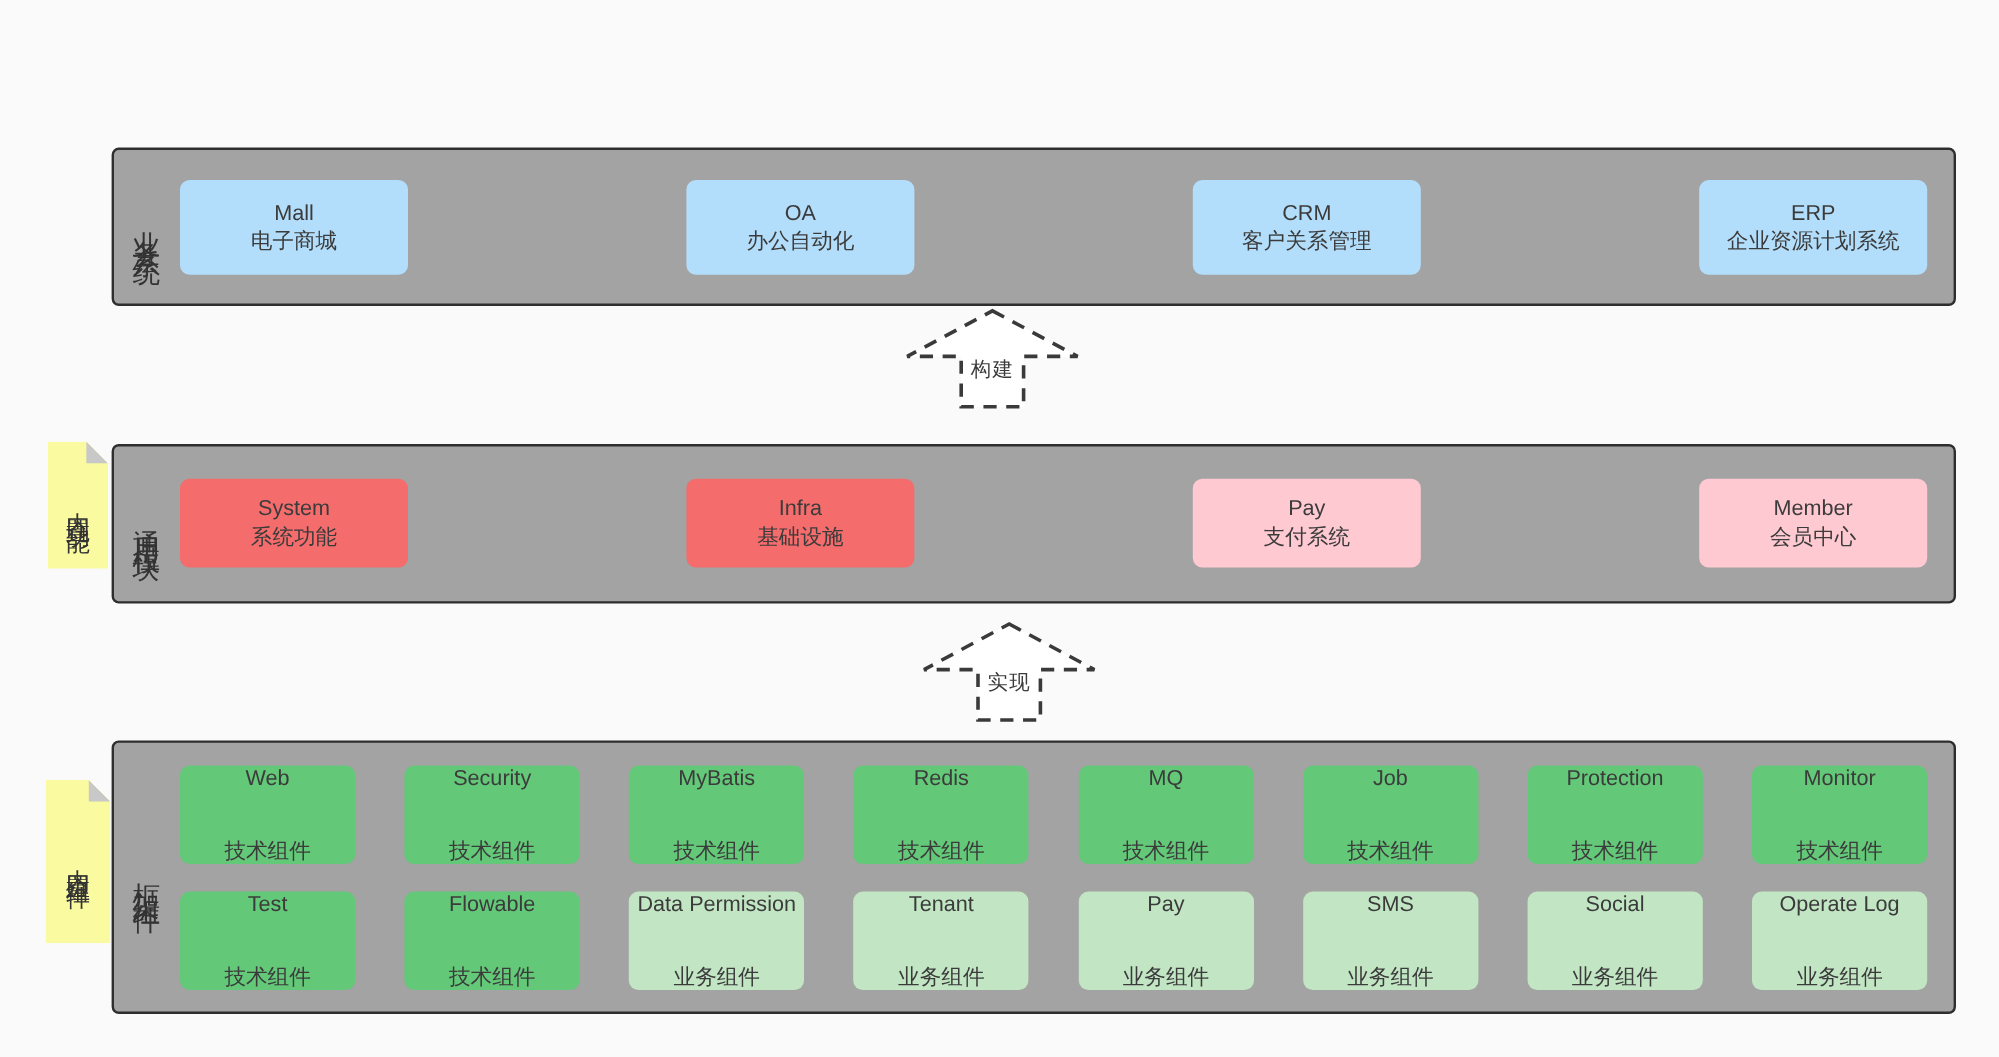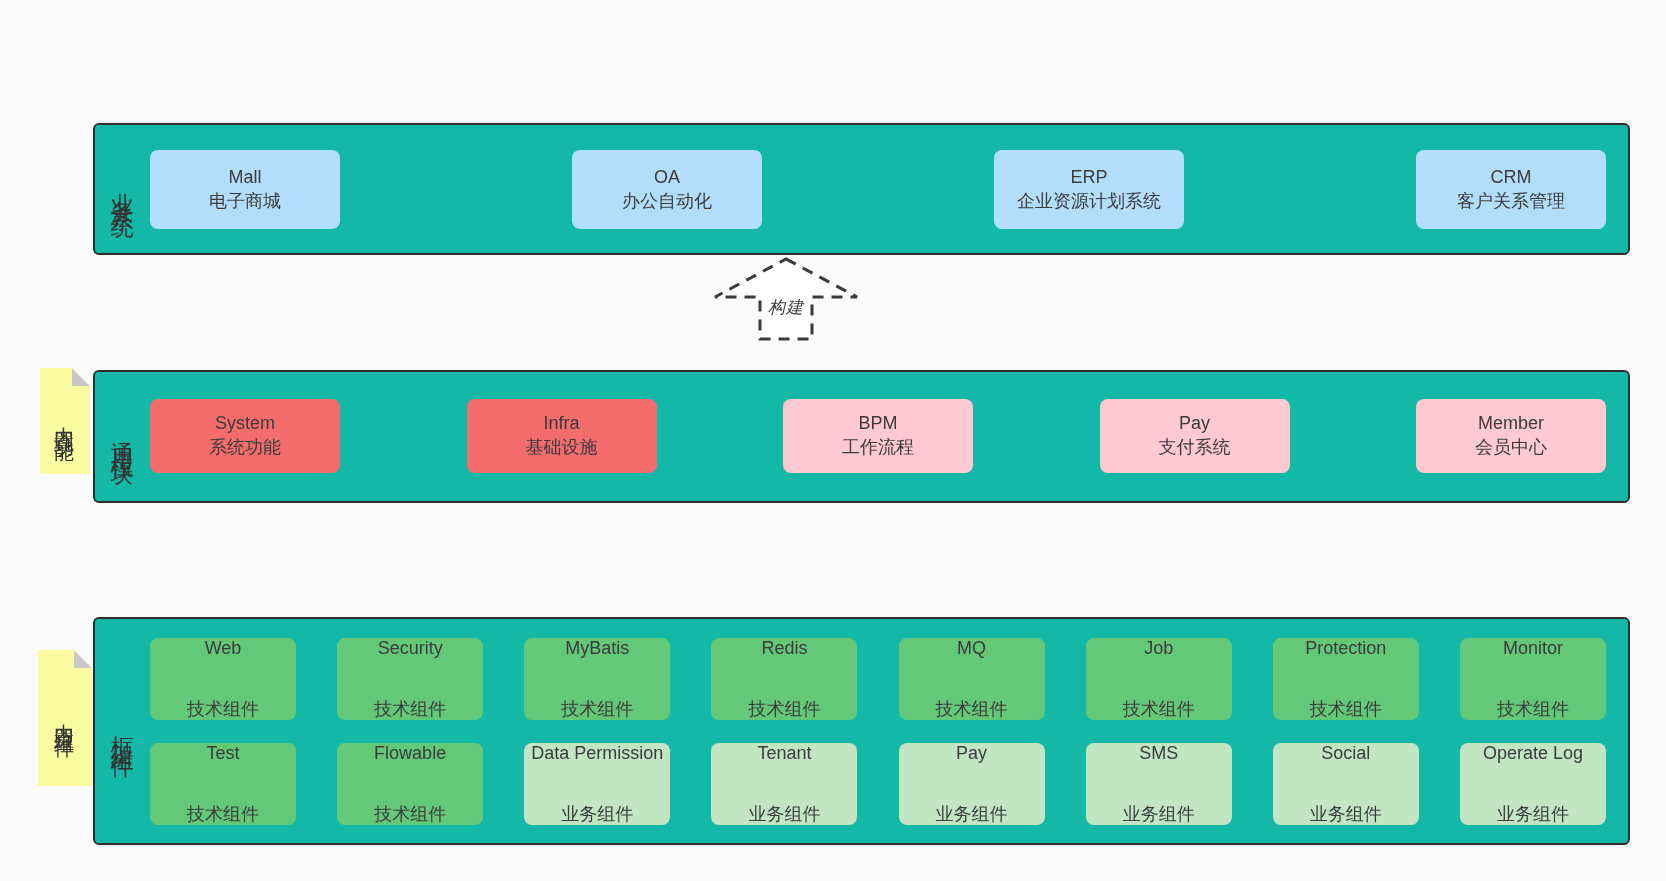--- a/index.html
+++ b/index.html
@@ -2,21 +2,21 @@
 <html><head>
 <meta charset="utf-8">
 <style>
   html,body{margin:0;padding:0;background:#fafafa;}
   .canvas{
     position:relative;width:1666px;height:881px;background:#fafafa;overflow:hidden;
     font-family:"Liberation Sans","DejaVu Sans",sans-serif;color:#3b3b3b;
   }
   .band{
     position:absolute;left:93px;width:1537px;
-    background:#14b8a6;border:2px solid #2e2e2e;border-radius:6px;
+    background:#a3a3a3;border:2px solid #2e2e2e;border-radius:6px;
     box-sizing:border-box;
   }
   .band-1{top:123px;height:132px;}
   .band-2{top:370px;height:133px;}
   .band-3{top:617px;height:228px;}
   .side-label{
     position:absolute;left:8px;top:0;bottom:0;width:40px;
     display:flex;align-items:center;justify-content:center;
     writing-mode:vertical-lr;text-orientation:upright;
     font-size:23px;letter-spacing:7px;color:#333;
@@ -48,21 +48,21 @@
     font-size:20px;letter-spacing:5px;color:#333;
     clip-path:polygon(0 0,calc(100% - 18px) 0,100% 18px,100% 100%,0 100%);
   }
   .sticky-1{left:40px;top:368px;width:50px;height:106px;}
   .sticky-2{left:38px;top:650px;width:54px;height:136px;}
   .sticky .fold{
     position:absolute;top:0;right:0;width:0;height:0;
     border-bottom:18px solid #c8c8c8;border-right:18px solid transparent;
   }
   .arrow{position:absolute;width:150px;height:86px;}
-  .arrow-1{left:711px;top:256px;font-style:italic;}
+  .arrow-1{left:752px;top:256px;}
   .arrow-2{left:766px;top:517px;}
   .arrow svg{display:block;width:150px;height:86px;}
   .arrow .arrow-label{
     position:absolute;left:0;right:0;top:40px;text-align:center;
     font-size:17px;color:#3b3b3b;letter-spacing:1px;
   }
 </style>
 </head>
 <body>
 
@@ -73,26 +73,26 @@
     <div class="boxes">
       <div class="box c-blue">
         <span>Mall</span>
         <span>电子商城</span>
       </div>
       <div class="box c-blue">
         <span>OA</span>
         <span>办公自动化</span>
       </div>
       <div class="box c-blue">
+        <span>CRM</span>
+        <span>客户关系管理</span>
+      </div>
+      <div class="box c-blue">
         <span>ERP</span>
         <span>企业资源计划系统</span>
-      </div>
-      <div class="box c-blue">
-        <span>CRM</span>
-        <span>客户关系管理</span>
       </div>
     </div>
   </section>
 
   <div class="arrow arrow-1">
     <svg viewBox="0 0 150 86">
       <polygon points="75,3 146,41 101,41 101,83 49,83 49,41 4,41" fill="#ffffff" stroke="#3a3a3a" stroke-width="3" stroke-dasharray="11 8"></polygon>
     </svg>
     <div class="arrow-label">构建</div>
   </div>
@@ -107,34 +107,36 @@
     <div class="boxes">
       <div class="box c-red">
         <span>System</span>
         <span>系统功能</span>
       </div>
       <div class="box c-red">
         <span>Infra</span>
         <span>基础设施</span>
       </div>
       <div class="box c-pink">
-        <span>BPM</span>
-        <span>工作流程</span>
-      </div>
-      <div class="box c-pink">
         <span>Pay</span>
         <span>支付系统</span>
       </div>
       <div class="box c-pink">
         <span>Member</span>
         <span>会员中心</span>
       </div>
     </div>
   </section>
 
+  <div class="arrow arrow-2">
+    <svg viewBox="0 0 150 86">
+      <polygon points="75,3 146,41 101,41 101,83 49,83 49,41 4,41" fill="#ffffff" stroke="#3a3a3a" stroke-width="3" stroke-dasharray="11 8"></polygon>
+    </svg>
+    <div class="arrow-label">实现</div>
+  </div>
 
   <div class="sticky sticky-2">
     <span class="fold"></span>
     <span>内置组件</span>
   </div>
 
   <section class="band band-3">
     <div class="side-label">框架组件</div>
 
     <div class="boxes row-a">

